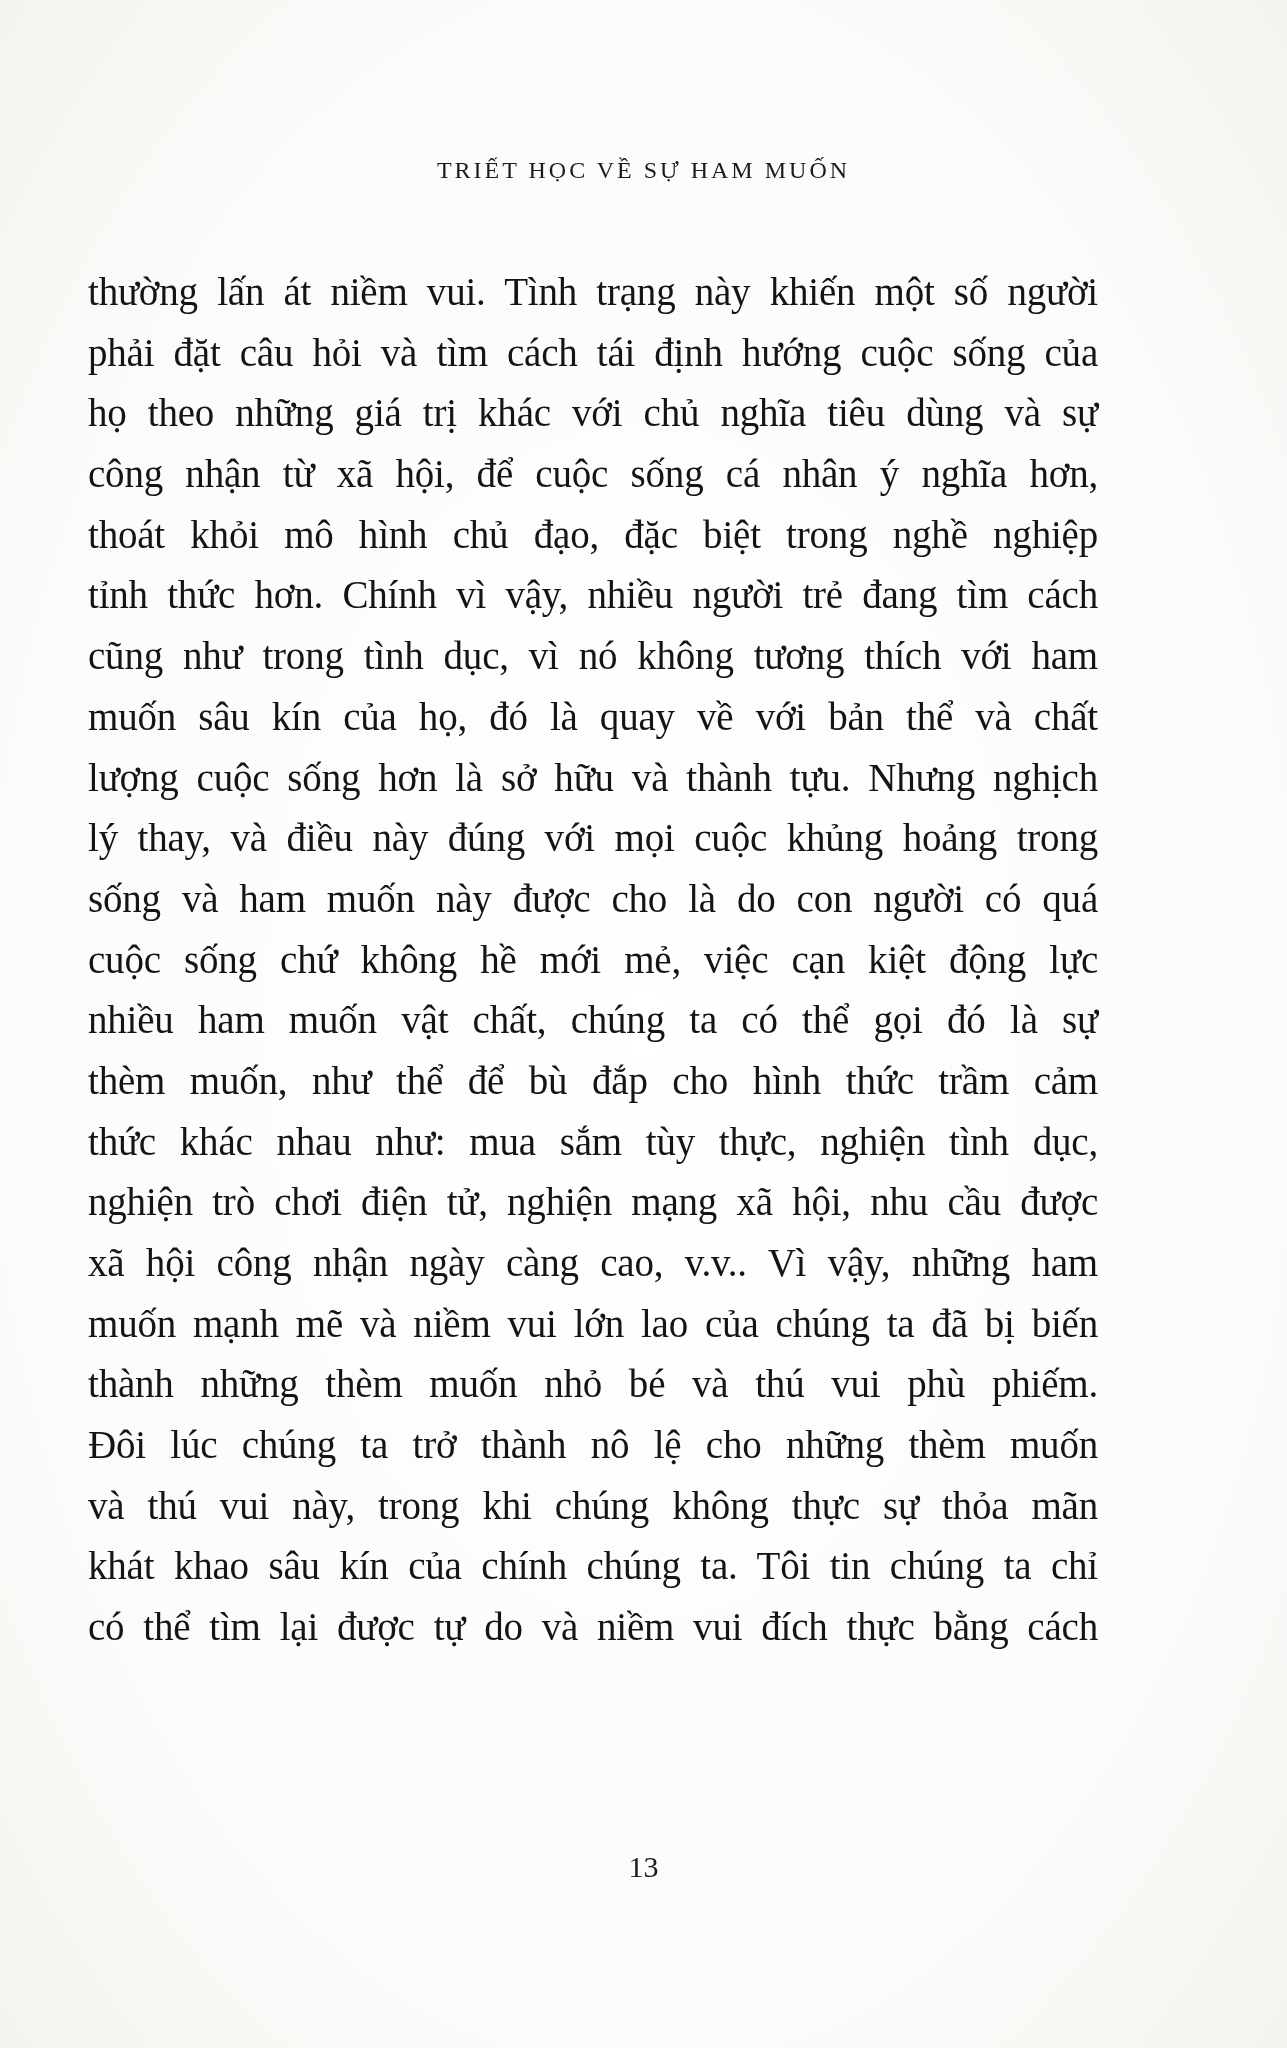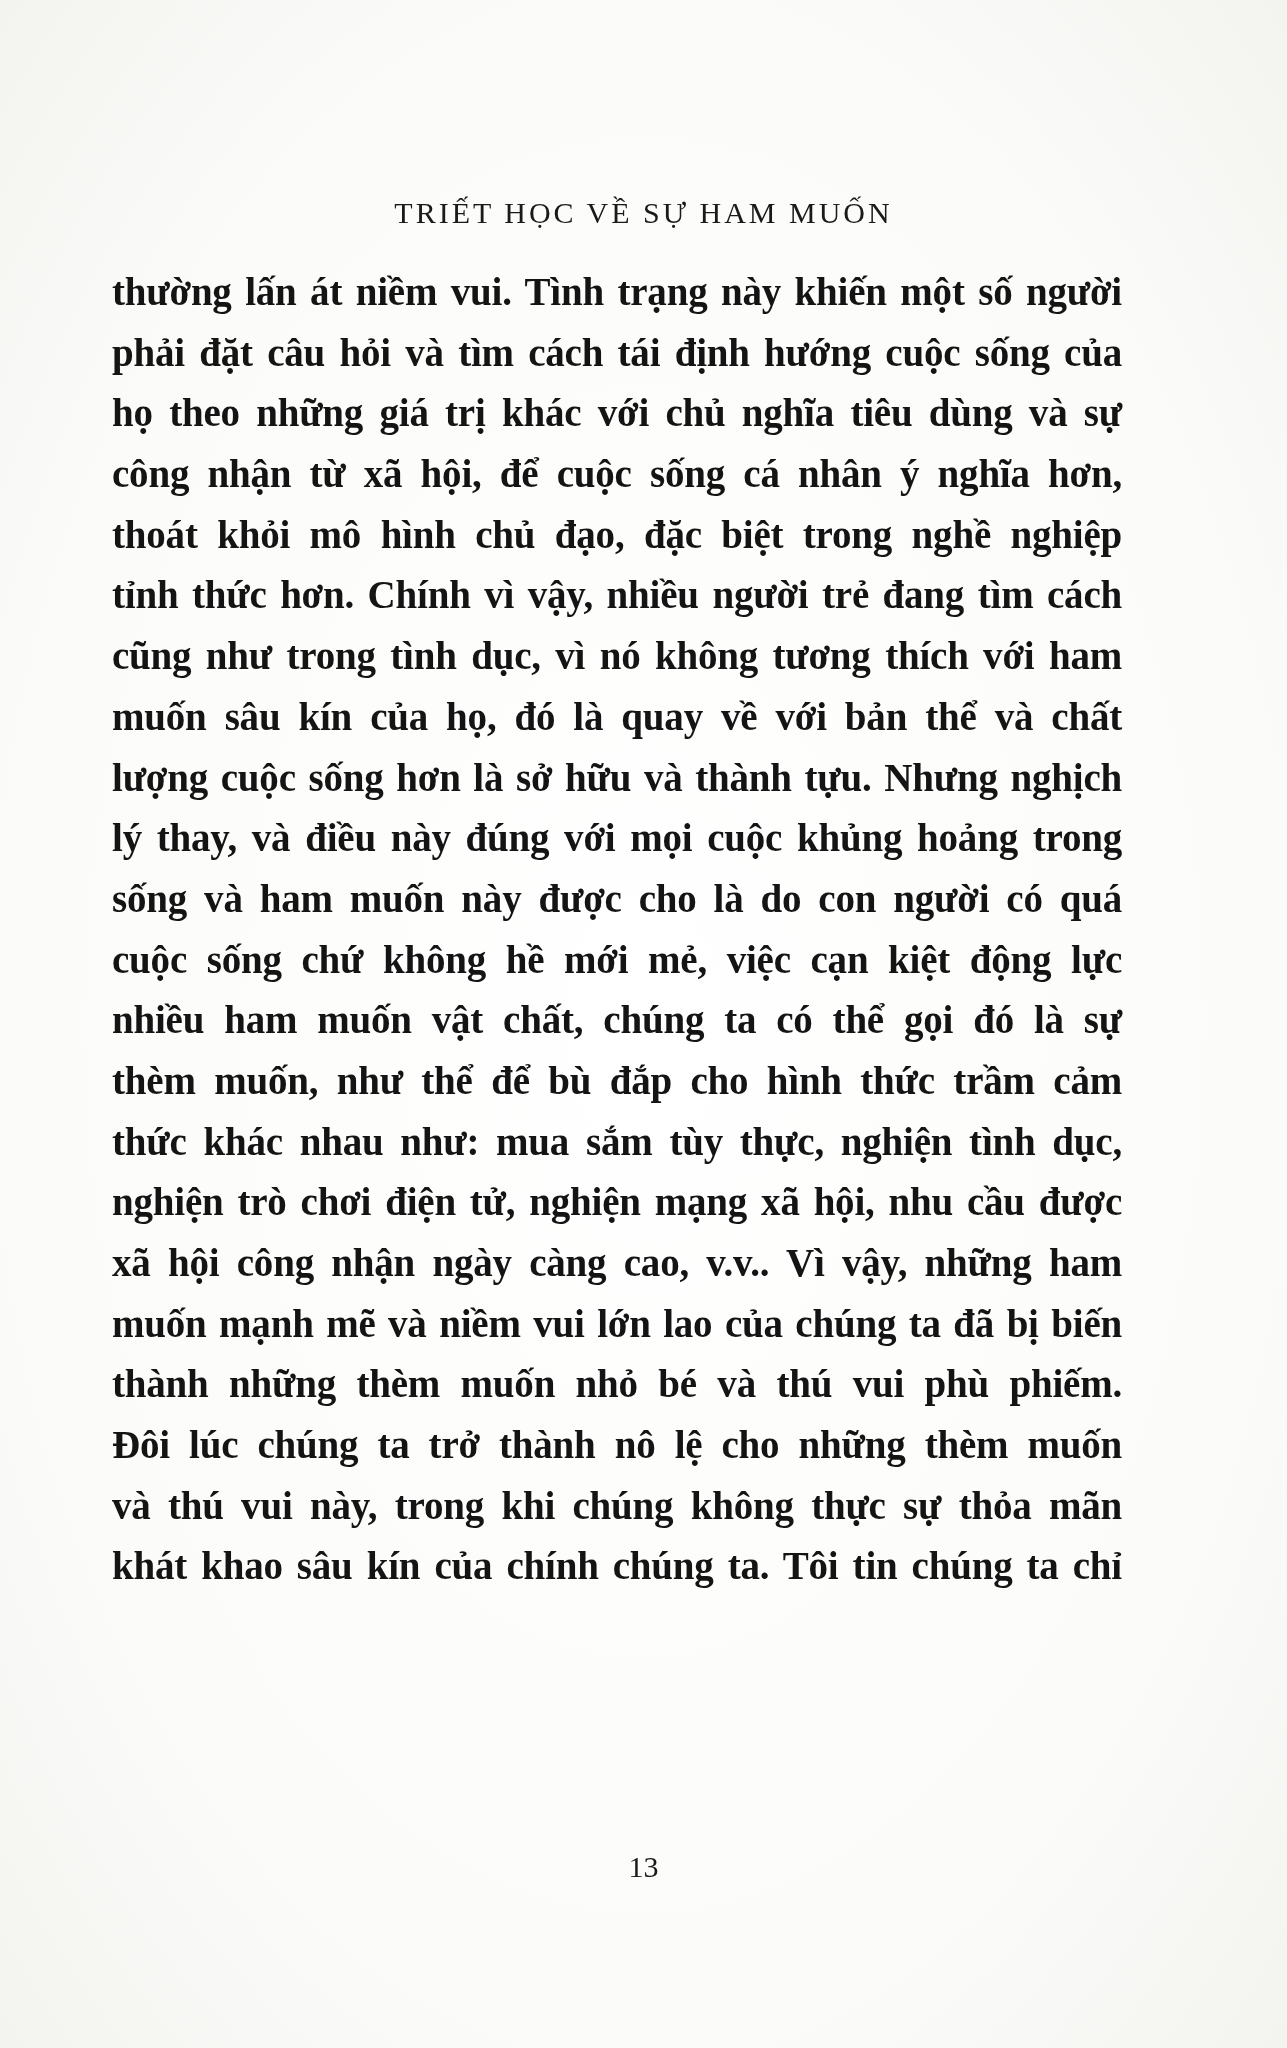--- a/index.html
+++ b/index.html
@@ -22,31 +22,29 @@
       width: 1287px;
       height: 2048px;
       background: radial-gradient(ellipse at 50% 50%, #ffffff 0%, #fbfbf9 70%, #f3f3f0 100%);
     }
     .running-header {
       position: absolute;
       top: 157px;
       left: 0;
       width: 1287px;
       text-align: center;
-      font-size: 30px;
+      font-size: 24px;
       letter-spacing: 3px;
       color: #1a1a1a;
-      margin-top: 39px;
     }
     .body-text {
       position: absolute;
       top: 262px;
-      left: 112px;
+      left: 88px;
       width: 1010px;
-      font-weight: bold;
     }
     .line {
       height: 60.7px;
       line-height: 60.7px;
       font-size: 39px;
       white-space: nowrap;
       text-align: justify;
       text-align-last: justify;
       letter-spacing: -0.2px;
     }
@@ -83,16 +81,17 @@
     <div class="line">nhiều ham muốn vật chất, chúng ta có thể gọi đó là sự</div>
     <div class="line">thèm muốn, như thể để bù đắp cho hình thức trầm cảm</div>
     <div class="line">thức khác nhau như: mua sắm tùy thực, nghiện tình dục,</div>
     <div class="line">nghiện trò chơi điện tử, nghiện mạng xã hội, nhu cầu được</div>
     <div class="line">xã hội công nhận ngày càng cao, v.v.. Vì vậy, những ham</div>
     <div class="line">muốn mạnh mẽ và niềm vui lớn lao của chúng ta đã bị biến</div>
     <div class="line">thành những thèm muốn nhỏ bé và thú vui phù phiếm.</div>
     <div class="line">Đôi lúc chúng ta trở thành nô lệ cho những thèm muốn</div>
     <div class="line">và thú vui này, trong khi chúng không thực sự thỏa mãn</div>
     <div class="line">khát khao sâu kín của chính chúng ta. Tôi tin chúng ta chỉ</div>
+    <div class="line">có thể tìm lại được tự do và niềm vui đích thực bằng cách</div>
   </div>
 
   <div class="page-number">13</div>
 </div>
 
 </body></html>

